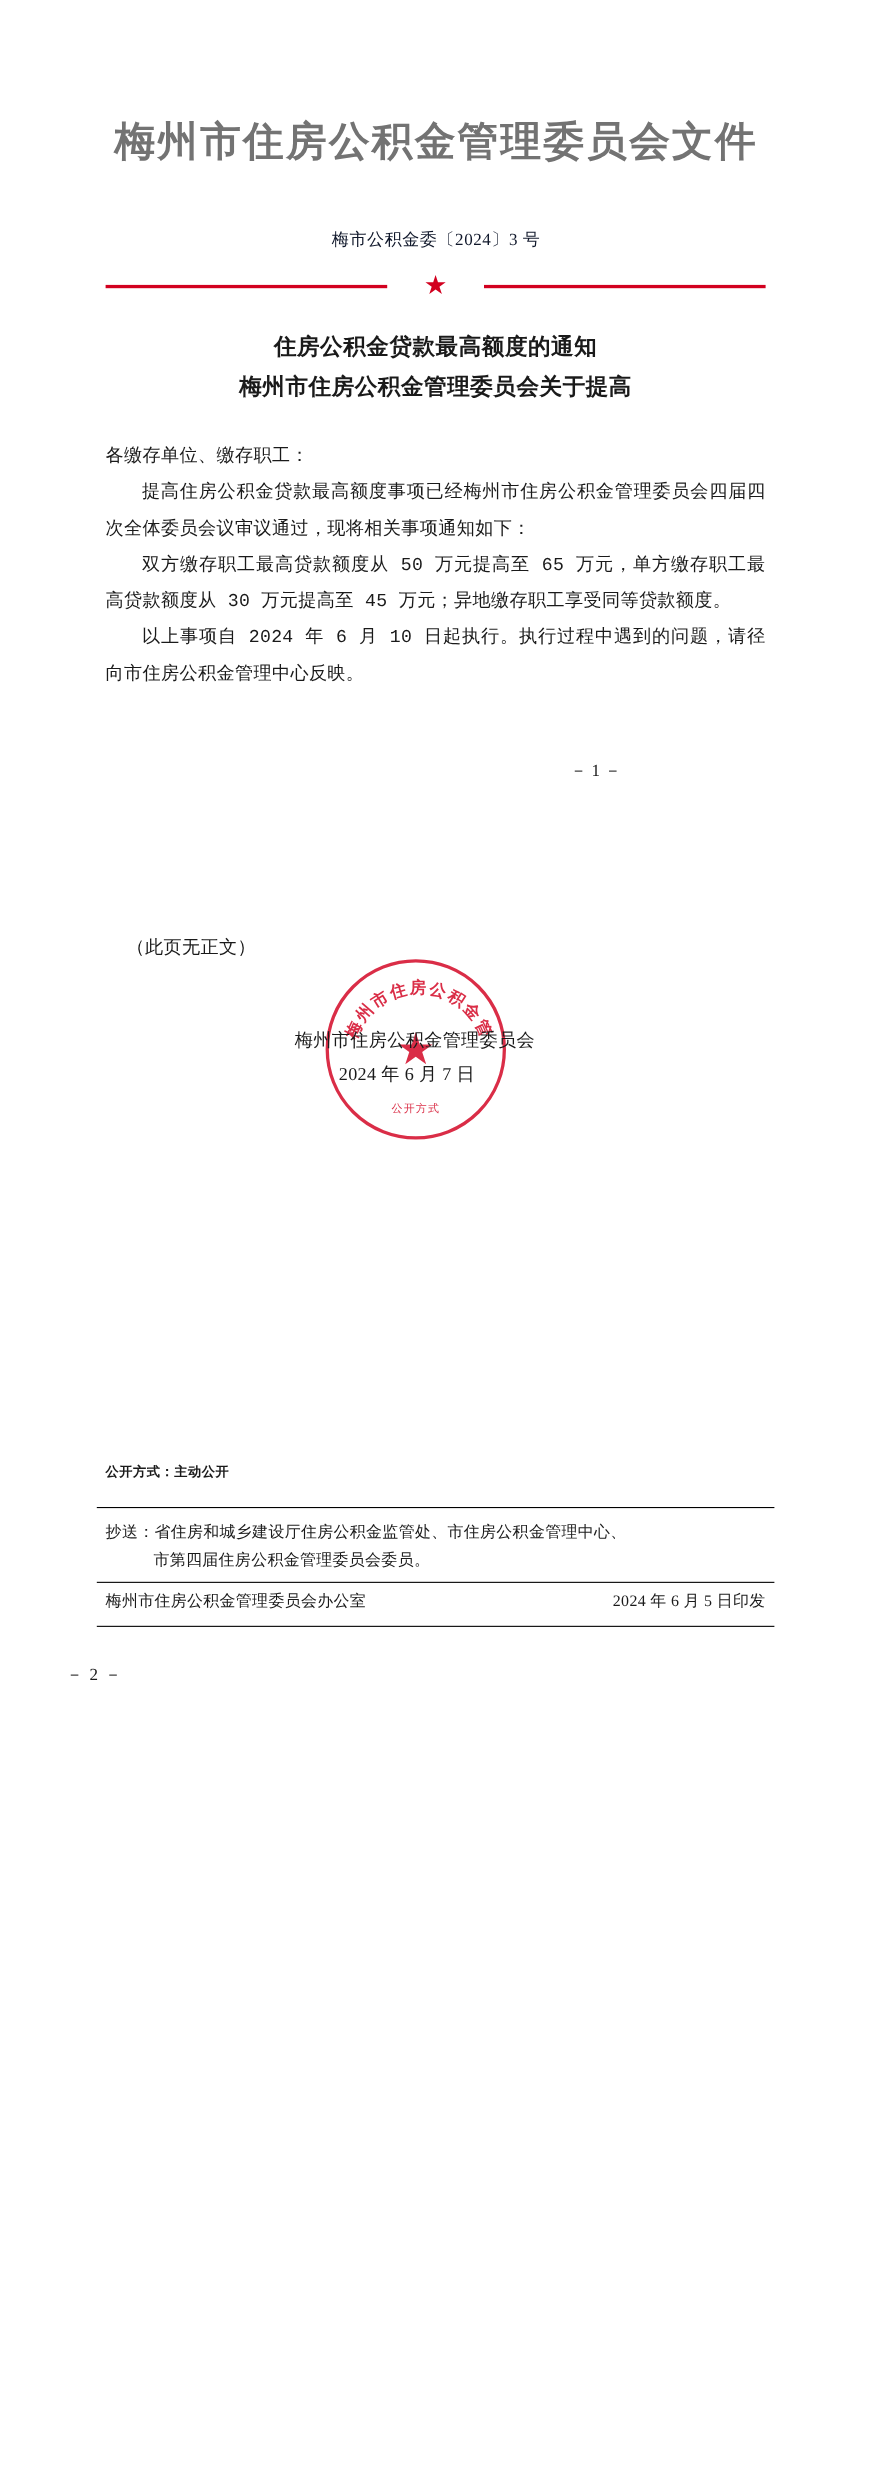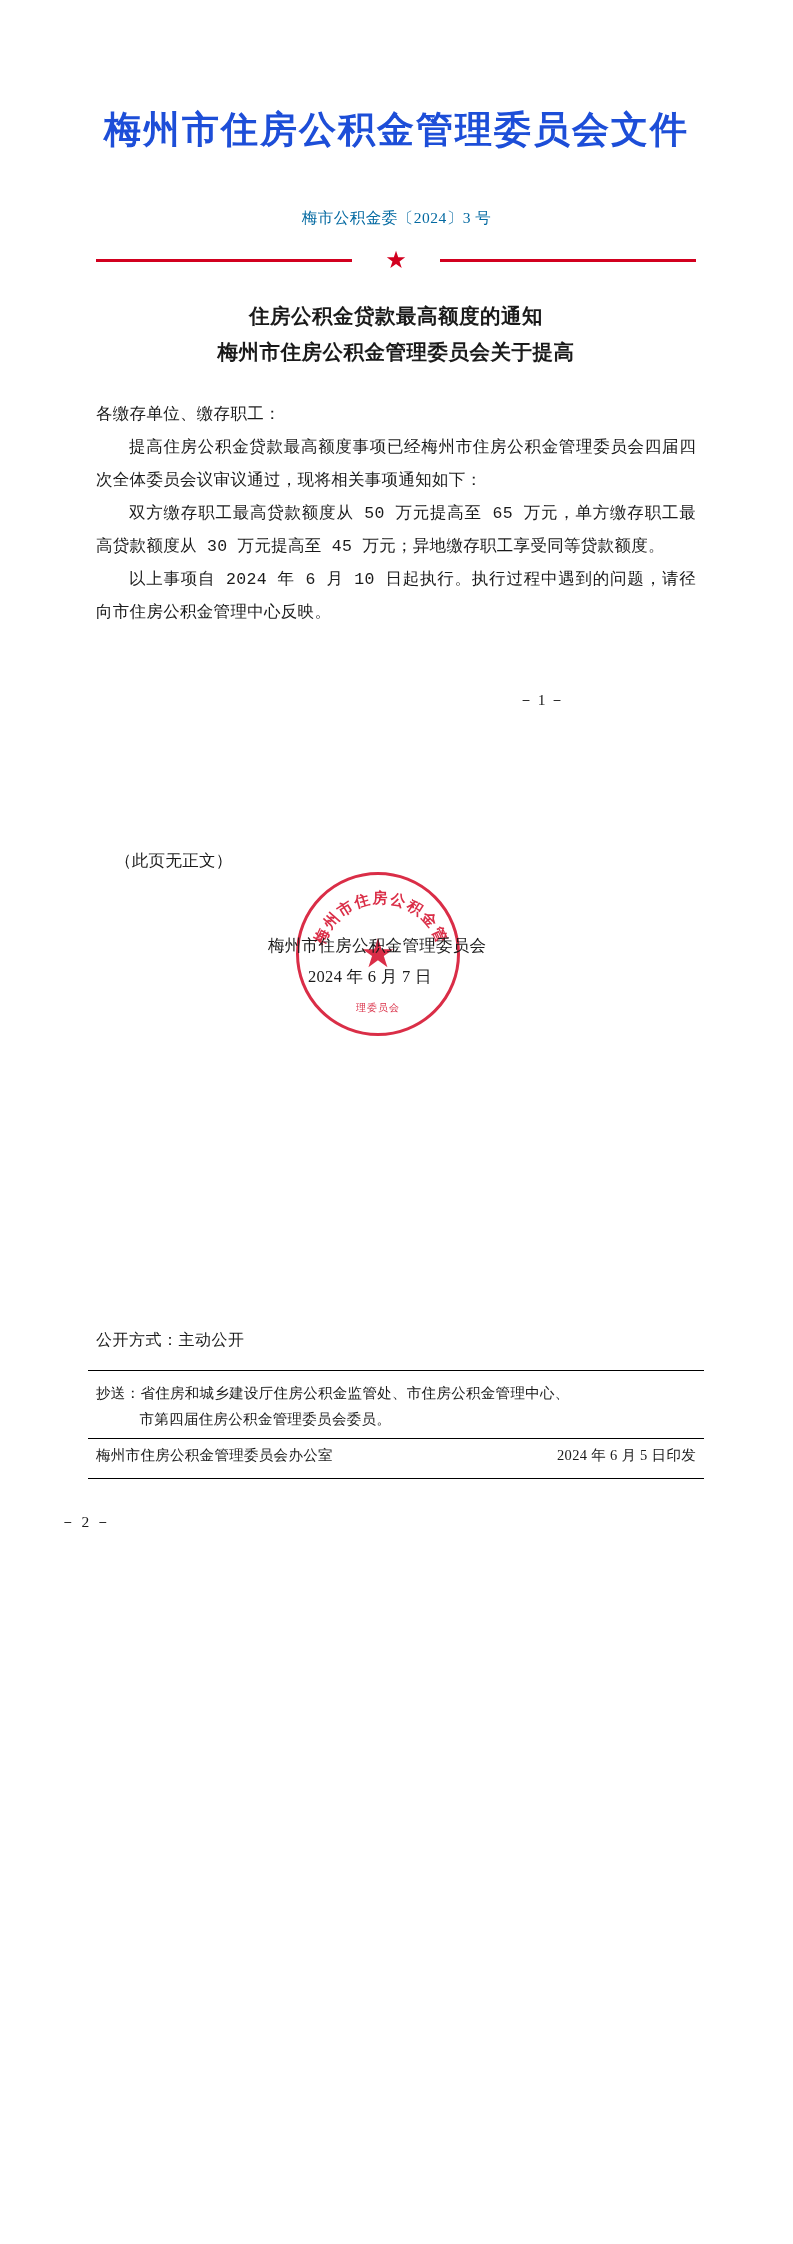--- a/index.html
+++ b/index.html
@@ -30,33 +30,33 @@
     left: 0;
     top: 108px;
     width: 793px;
     text-align: center;
   }
   .doc-header-title {
     font-family: "Liberation Serif", "DejaVu Serif", serif;
     font-weight: bold;
     font-size: 37px;
     letter-spacing: 2px;
-    color: #1d4ed8;
+    color: #737373;
     line-height: 1.2;
     white-space: nowrap;
   }
 
   .doc-number {
     position: absolute;
     left: 0;
     top: 208px;
     width: 793px;
     text-align: center;
     font-size: 15.5px;
-    color: #0369a1;
+    color: #0f172a;
     letter-spacing: 0.5px;
   }
 
   
   .red-rule {
     position: absolute;
     left: 96px;
     top: 250px;
     width: 600px;
     height: 22px;
@@ -189,22 +189,22 @@
     letter-spacing: 0.3px;
   }
   .signature .org { display: block; }
   .signature .date { display: block; padding-left: 40px; }
 
   
   .disclosure {
     position: absolute;
     left: 96px;
     top: 1330px;
-    font-size: 16px;
-    font-weight: normal;
+    font-size: 12px;
+    font-weight: bold;
     letter-spacing: 0.5px;
   }
   .footer-rule {
     position: absolute;
     left: 88px;
     width: 616px;
     border-top: 1px solid #000;
   }
   .footer-rule.top { top: 1370px; }
   .footer-rule.mid { top: 1438px; }
@@ -274,21 +274,21 @@
   <div class="no-text-note">（此页无正文）</div>
 
   <div class="seal">
     <svg class="seal-arc" viewBox="0 0 164 164">
       <defs>
         <path id="arcpath" d="M 22,88 A 60,60 0 0 1 142,88"></path>
       </defs>
       <text><textPath href="#arcpath" startOffset="50%" text-anchor="middle">梅州市住房公积金管</textPath></text>
     </svg>
     <div class="seal-star">★</div>
-    <div class="seal-bottom">理委员会</div>
+    <div class="seal-bottom">公开方式</div>
   </div>
 
   <div class="signature">
     <span class="org">梅州市住房公积金管理委员会</span>
     <span class="date">2024 年 6 月 7 日</span>
   </div>
 
   <div class="disclosure">
     <span>公开方式：</span><span>主动公开</span>
   </div>

